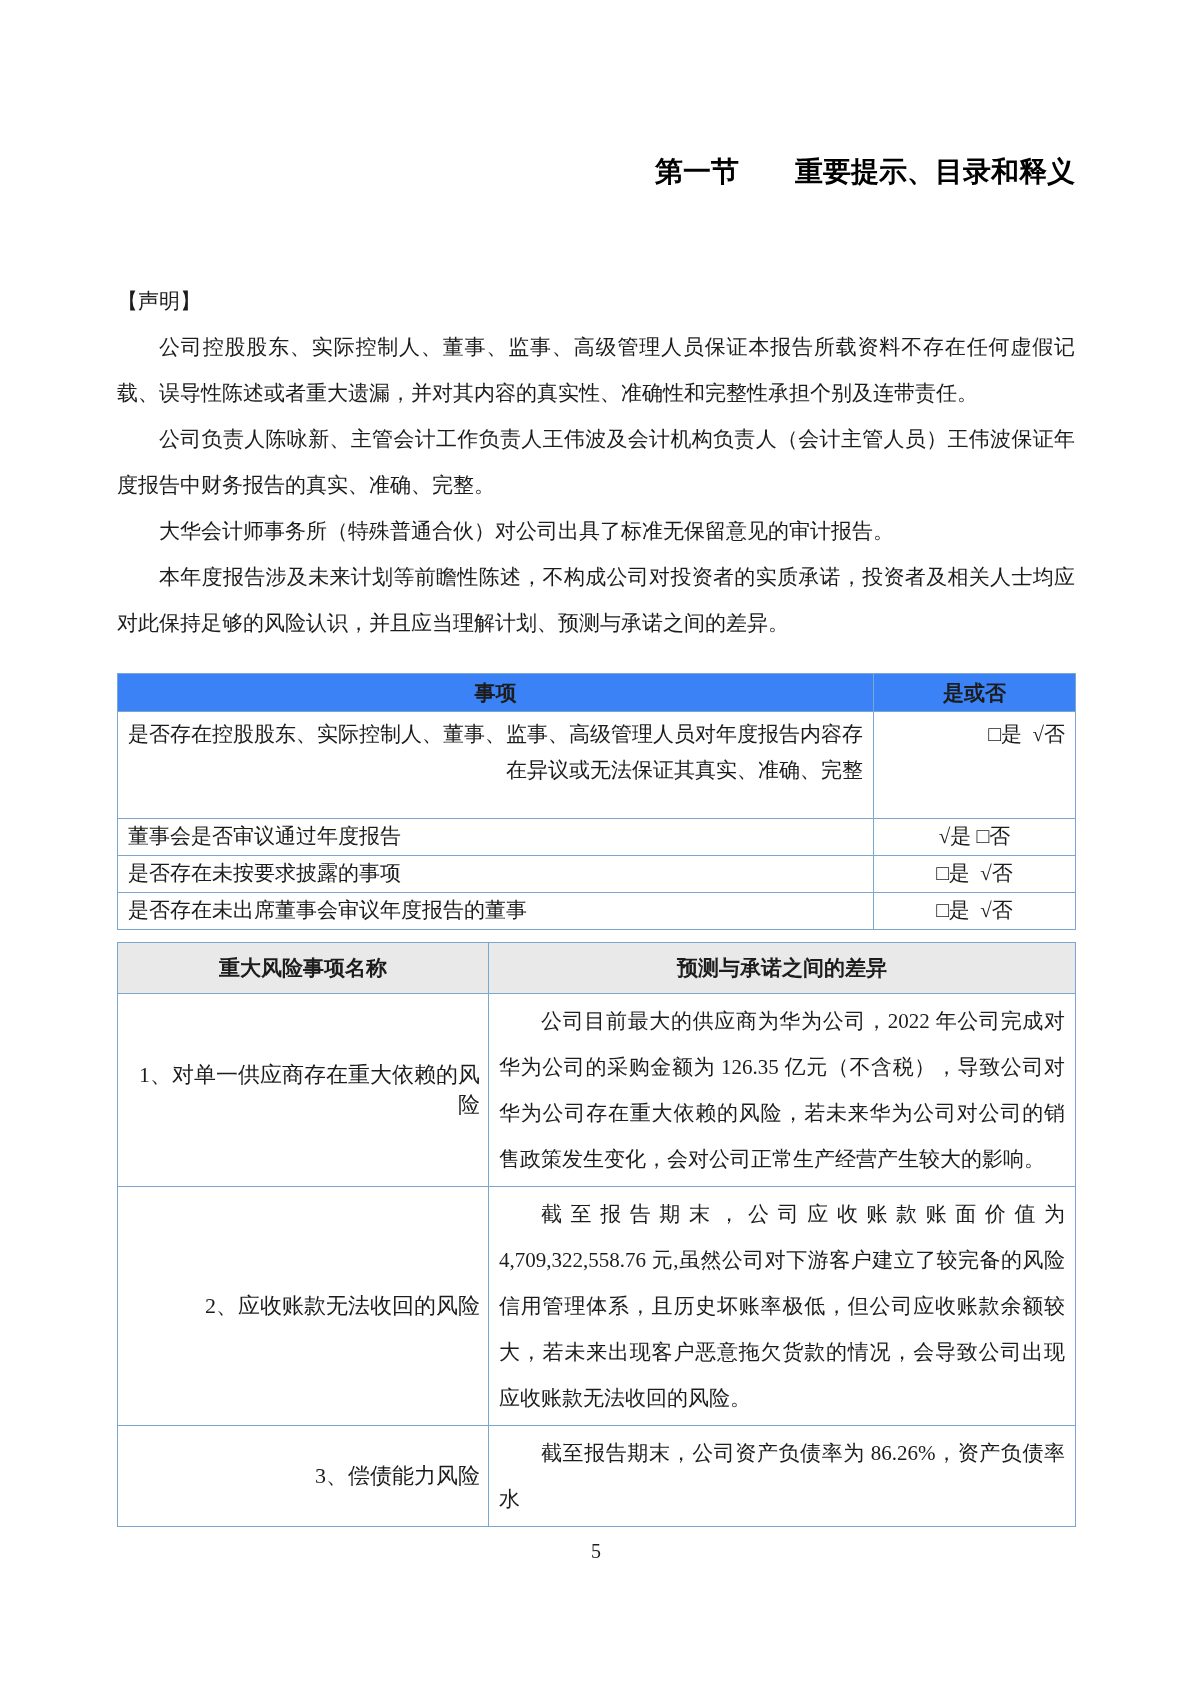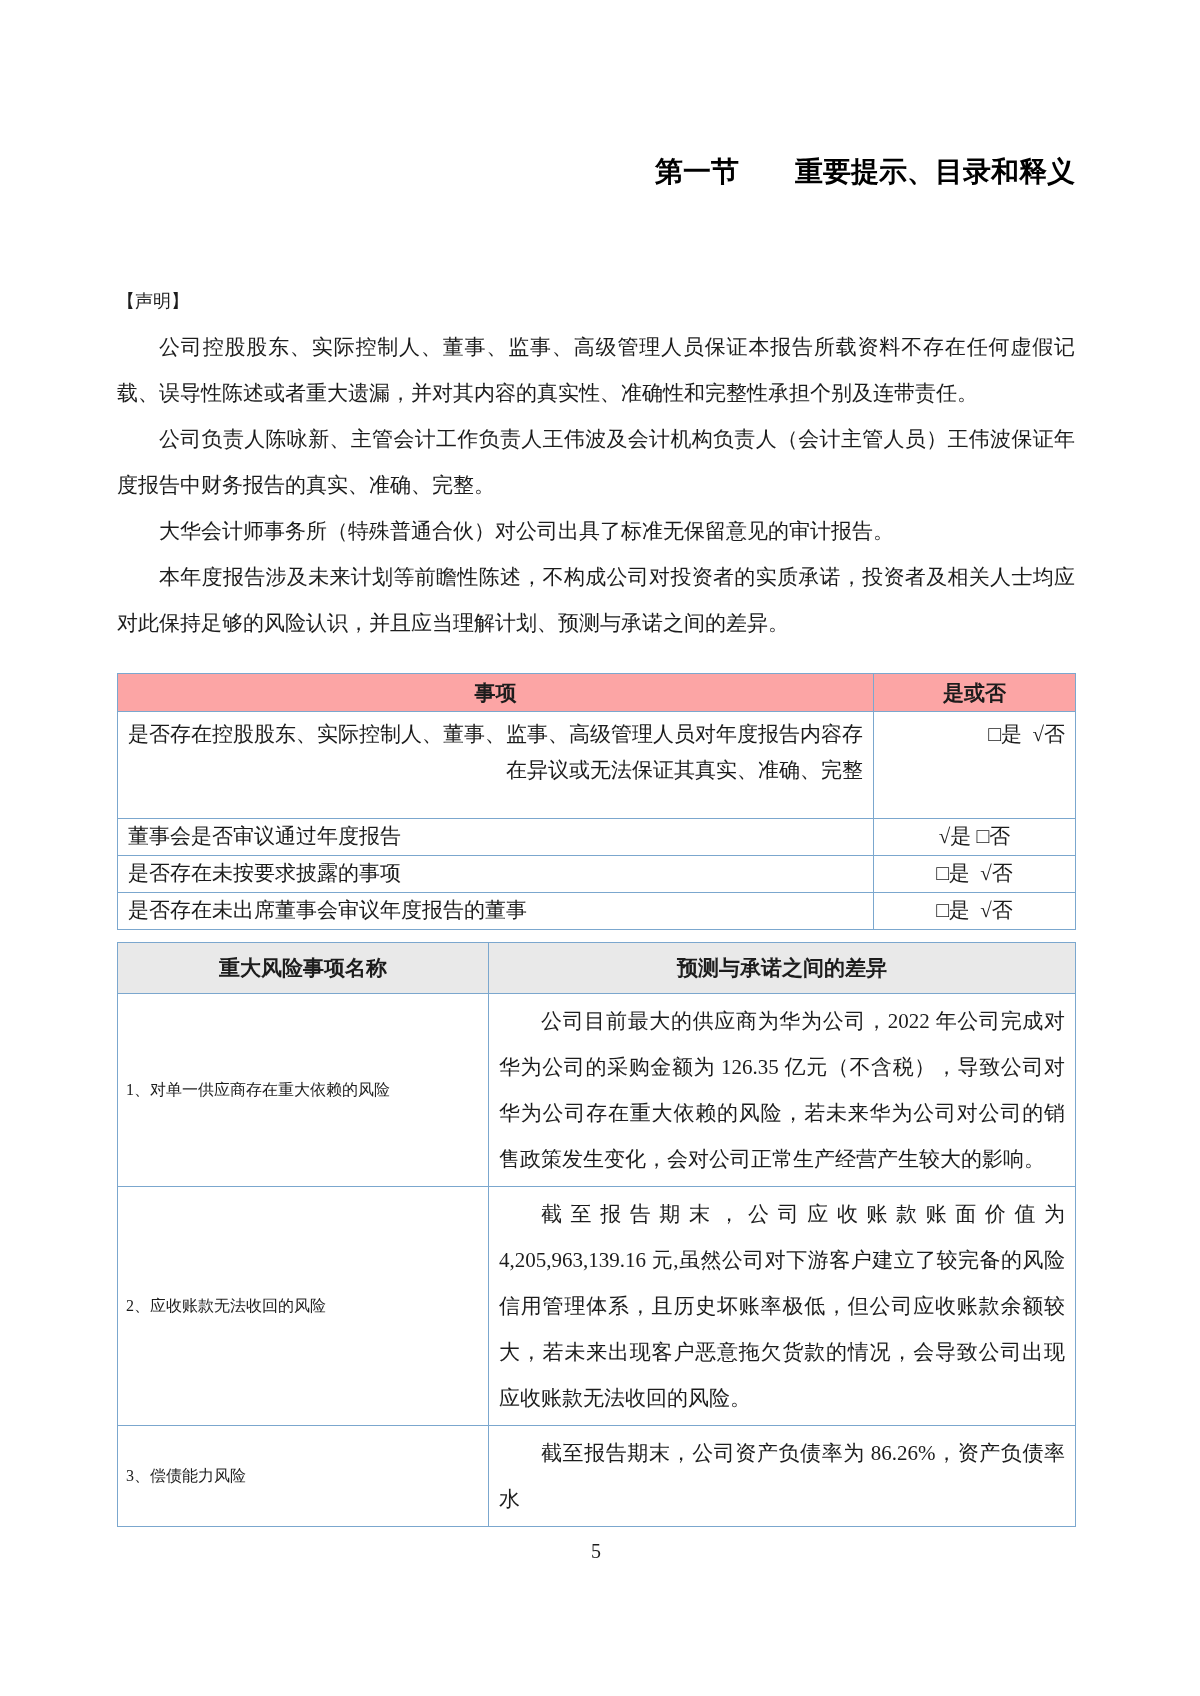--- a/index.html
+++ b/index.html
@@ -18,36 +18,36 @@
     text-align: right;
     font-family: "Liberation Sans", "DejaVu Sans", sans-serif;
     font-weight: bold;
     font-size: 28px;
     line-height: 40px;
     color: #000;
   }
 
   .decl-heading {
     margin-top: 86px;
-    font-size: 18px;
+    font-size: 21px;
     line-height: 46px;
   }
   .decl p {
     font-size: 21px;
     line-height: 46px;
     text-align: justify;
     text-indent: 2em;
   }
 
   table { border-collapse: collapse; width: 958px; table-layout: fixed; }
   td, th { border: 1.5px solid #7ba7ce; }
 
   .statement-table { margin-top: 27px; }
   .statement-table th {
-    background: #fca5a5;
+    background: #3b82f6;
     font-family: "Liberation Sans", "DejaVu Sans", sans-serif;
     font-weight: bold;
     font-size: 21px;
     height: 38px;
     text-align: center;
     vertical-align: middle;
   }
   .statement-table td {
     font-size: 21px;
     line-height: 31px;
@@ -70,24 +70,24 @@
   .risk-table th {
     background: #e9e9e9;
     font-family: "Liberation Sans", "DejaVu Sans", sans-serif;
     font-weight: bold;
     font-size: 21px;
     height: 51px;
     text-align: center;
     vertical-align: middle;
   }
   .risk-table td.risk-name {
-    font-size: 16px;
+    font-size: 22px;
     padding: 6px 8px;
     vertical-align: middle;
-    text-align: left;
+    text-align: right;
   }
   .risk-table td.risk-desc {
     font-size: 21px;
     line-height: 46px;
     padding: 4px 10px;
     text-align: justify;
     text-indent: 2em;
     vertical-align: middle;
   }
 
@@ -152,21 +152,21 @@
           <tr>
         <th>重大风险事项名称</th>
         <th>预测与承诺之间的差异</th>
       </tr>
       <tr>
         <td class="risk-name">1、对单一供应商存在重大依赖的风险</td>
         <td class="risk-desc">公司目前最大的供应商为华为公司，2022 年公司完成对华为公司的采购金额为 126.35 亿元（不含税），导致公司对华为公司存在重大依赖的风险，若未来华为公司对公司的销售政策发生变化，会对公司正常生产经营产生较大的影响。</td>
       </tr>
       <tr>
         <td class="risk-name">2、应收账款无法收回的风险</td>
-        <td class="risk-desc">截至报告期末，公司应收账款账面价值为 4,205,963,139.16 元,虽然公司对下游客户建立了较完备的风险信用管理体系，且历史坏账率极低，但公司应收账款余额较大，若未来出现客户恶意拖欠货款的情况，会导致公司出现应收账款无法收回的风险。</td>
+        <td class="risk-desc">截至报告期末，公司应收账款账面价值为 4,709,322,558.76 元,虽然公司对下游客户建立了较完备的风险信用管理体系，且历史坏账率极低，但公司应收账款余额较大，若未来出现客户恶意拖欠货款的情况，会导致公司出现应收账款无法收回的风险。</td>
       </tr>
       <tr>
         <td class="risk-name">3、偿债能力风险</td>
         <td class="risk-desc">截至报告期末，公司资产负债率为 86.26%，资产负债率水</td>
       </tr>
     </tbody>
       </table>
 
     <div class="page-number">5</div>
 

